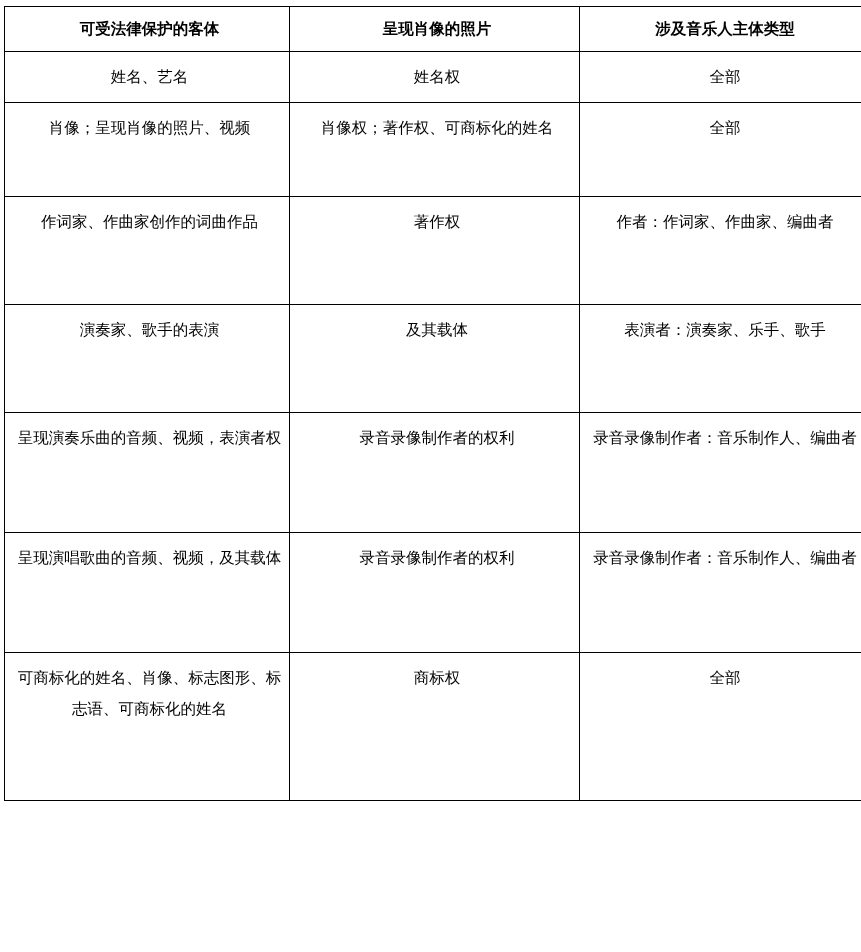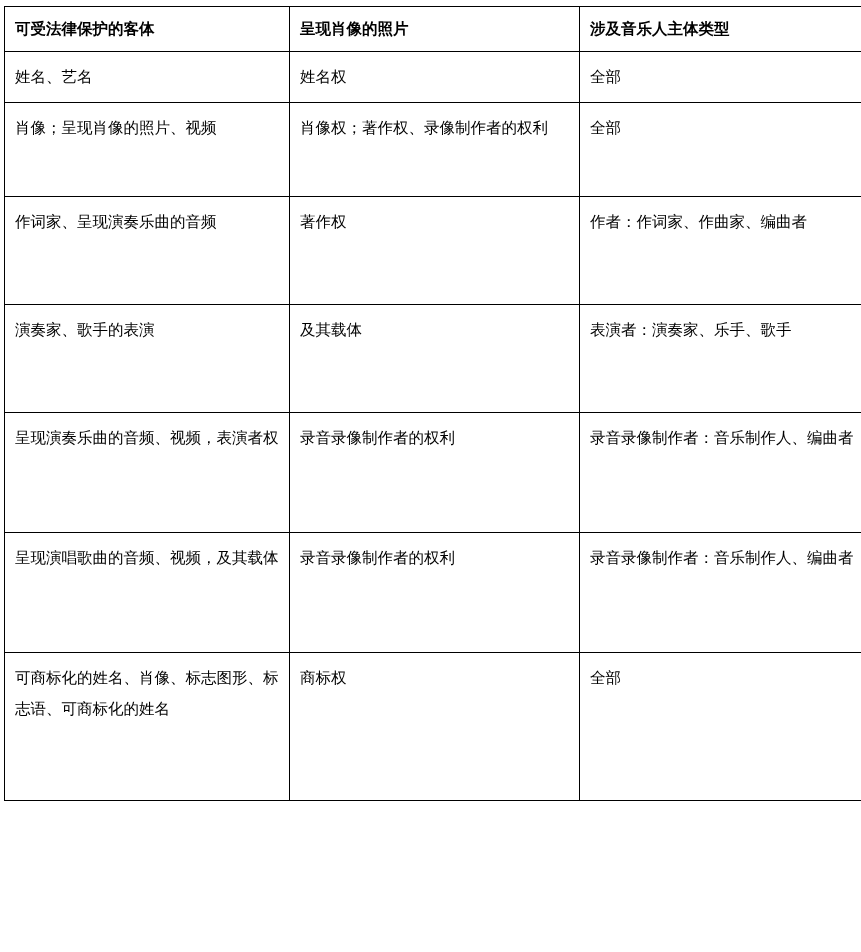--- a/index.html
+++ b/index.html
@@ -25,21 +25,21 @@
     width: 575px;
     margin: 0;
   }
   table.legal-table col.c1 { width: 285px; }
   table.legal-table col.c2 { width: 290px; }
   table.legal-table col.c3 { width: 286px; }
   table.legal-table th,
   table.legal-table td {
     border: 1px solid #000000;
     vertical-align: top;
-    text-align: left;
+    text-align: center;
     padding: 9px 5px 10px 10px;
     font-size: 15.5px;
     line-height: 2.0;
     font-weight: normal;
     word-break: break-all;
   }
   table.legal-table thead th {
     font-weight: bold;
     padding-top: 10px;
     padding-bottom: 11px;
@@ -71,25 +71,25 @@
       </tr>
     </thead>
     <tbody>
       <tr class="r-name">
         <td>姓名、艺名</td>
         <td>姓名权</td>
         <td>全部</td>
       </tr>
       <tr class="r-port">
         <td>肖像；呈现肖像的照片、视频</td>
-        <td>肖像权；著作权、录像制作者的权利</td>
+        <td>肖像权；著作权、可商标化的姓名</td>
         <td>全部</td>
       </tr>
       <tr class="r-work">
-        <td>作词家、呈现演奏乐曲的音频</td>
+        <td>作词家、作曲家创作的词曲作品</td>
         <td>著作权</td>
         <td>作者：作词家、作曲家、编曲者</td>
       </tr>
       <tr class="r-perf">
         <td>演奏家、歌手的表演</td>
         <td>及其载体</td>
         <td>表演者：演奏家、乐手、歌手</td>
       </tr>
       <tr class="r-recA">
         <td>呈现演奏乐曲的音频、视频，表演者权</td>

